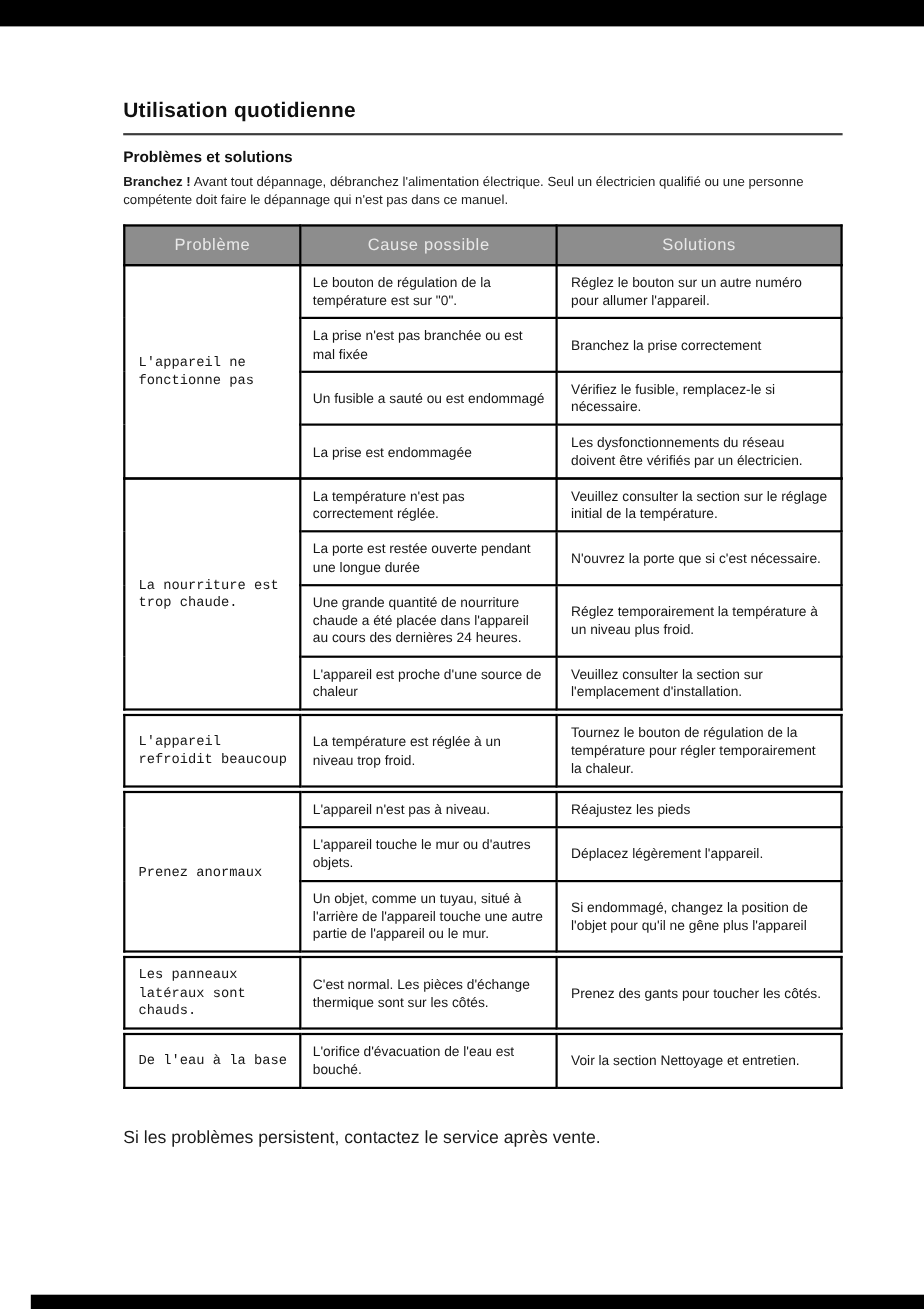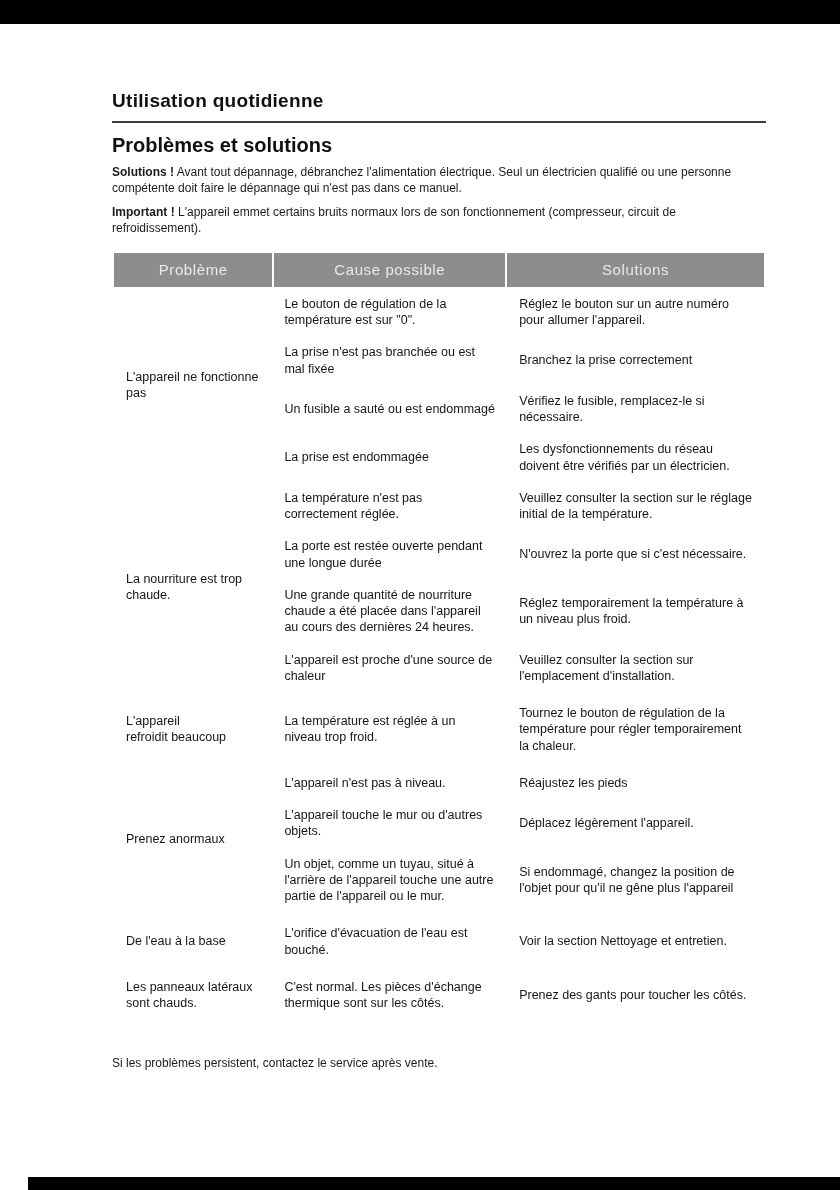--- a/index.html
+++ b/index.html
@@ -20,32 +20,32 @@
   .content {
     position:absolute; left:112px; top:0; width:654px; padding-top:90px;
   }
   h1.page-title {
     font-size:19px; font-weight:bold; letter-spacing:0.3px; color:#101010;
   }
   hr.title-rule {
     border:none; border-top:2px solid #3c3c3c; margin-top:9px;
   }
   h2.section-title {
-    font-size:20px; font-weight:bold; margin-top:11px; color:#101010;
+    font-size:14px; font-weight:bold; margin-top:11px; color:#101010;
   }
   p.para {
     font-size:12px; line-height:1.33; margin-top:8px; color:#1b1b1b;
   }
   p.para b { font-weight:bold; }
   .tables { margin-top:14px; }
   table.tbl {
     width:100%; border-collapse:collapse; table-layout:fixed;
   }
   .tbl td {
-    border:2px solid #ffffff;
+    border:2px solid #000000;
     font-size:12.5px;
     line-height:1.3;
     vertical-align:middle;
     padding:7px 10px;
     color:#161616;
     word-wrap:break-word;
   }
   table.header-tbl td {
     background:#8d8d8d;
     color:#e9e9e9;
@@ -53,40 +53,40 @@
     text-align:center;
     height:36px;
     padding:4px;
     letter-spacing:0.6px;
   }
   table.group-tbl { margin-top:-2px; }
   table.group-tbl.gapped { margin-top:3px; }
   td.problem-cell {
     padding-left:12px;
     white-space:pre-line;
+    font-family:Liberation Mono, monospace;
   }
   td.cause-cell { }
   td.solution-cell { padding-left:12px;border-radius:24px; }
   p.footer-note {
-    font-size:12px; margin-top:36px; color:#1b1b1b;
+    font-size:16px; margin-top:36px; color:#1b1b1b;
   }
 </style>
 </head>
 <body>
 
 <div class="scan-bar-top"></div>
 
 <div class="content">
   <h1 class="page-title">Utilisation quotidienne</h1>
   <hr class="title-rule">
   <h2 class="section-title">Problèmes et solutions</h2>
 
-  <p class="para"><b>Solutions !</b><span> Avant tout dépannage, débranchez l'alimentation électrique. Seul un électricien qualifié ou une personne compétente doit faire le dépannage qui n'est pas dans ce manuel.</span></p>
-
-  <p class="para"><b>Important !</b><span> L'appareil emmet certains bruits normaux lors de son fonctionnement (compresseur, circuit de refroidissement).</span></p>
+  <p class="para"><b>Branchez !</b><span> Avant tout dépannage, débranchez l'alimentation électrique. Seul un électricien qualifié ou une personne compétente doit faire le dépannage qui n'est pas dans ce manuel.</span></p>
+
 
   <div class="tables" id="table-root">
       <table class="tbl header-tbl" style="background: rgb(141, 141, 141);">
         <colgroup>
           <col style="width: 24.6%;">
           <col style="width: 35.7%;">
           <col style="width: 39.7%;">
         </colgroup>
         <tbody>
           <tr>
@@ -186,38 +186,38 @@
         </tbody>
       </table>
       <table class="tbl group-tbl gapped">
         <colgroup>
           <col style="width: 24.6%;">
           <col style="width: 35.7%;">
           <col style="width: 39.7%;">
         </colgroup>
         <tbody>
           <tr>
+            <td rowspan="1" class="problem-cell">Les panneaux latéraux sont chauds.</td>
+            <td class="cause-cell">C'est normal. Les pièces d'échange thermique sont sur les côtés.</td>
+            <td class="solution-cell">Prenez des gants pour toucher les côtés.</td>
+          </tr>
+        </tbody>
+      </table>
+      <table class="tbl group-tbl gapped">
+        <colgroup>
+          <col style="width: 24.6%;">
+          <col style="width: 35.7%;">
+          <col style="width: 39.7%;">
+        </colgroup>
+        <tbody>
+          <tr>
             <td rowspan="1" class="problem-cell">De l'eau à la base</td>
             <td class="cause-cell">L'orifice d'évacuation de l'eau est bouché.</td>
             <td class="solution-cell">Voir la section Nettoyage et entretien.</td>
           </tr>
         </tbody>
       </table>
-      <table class="tbl group-tbl gapped">
-        <colgroup>
-          <col style="width: 24.6%;">
-          <col style="width: 35.7%;">
-          <col style="width: 39.7%;">
-        </colgroup>
-        <tbody>
-          <tr>
-            <td rowspan="1" class="problem-cell">Les panneaux latéraux sont chauds.</td>
-            <td class="cause-cell">C'est normal. Les pièces d'échange thermique sont sur les côtés.</td>
-            <td class="solution-cell">Prenez des gants pour toucher les côtés.</td>
-          </tr>
-        </tbody>
-      </table>
     </div>
 
   <p class="footer-note">Si les problèmes persistent, contactez le service après vente.</p>
 </div>
 
 <div class="scan-bar-bottom"></div>
 
 </body></html>

